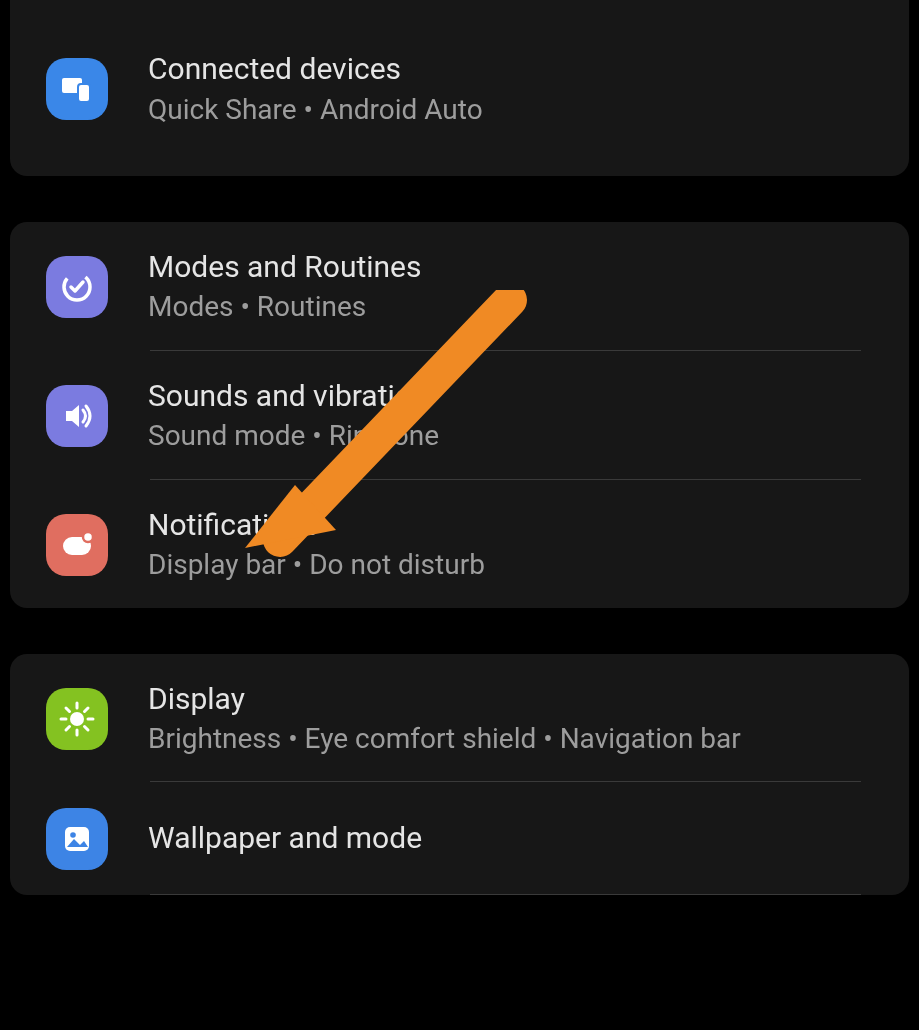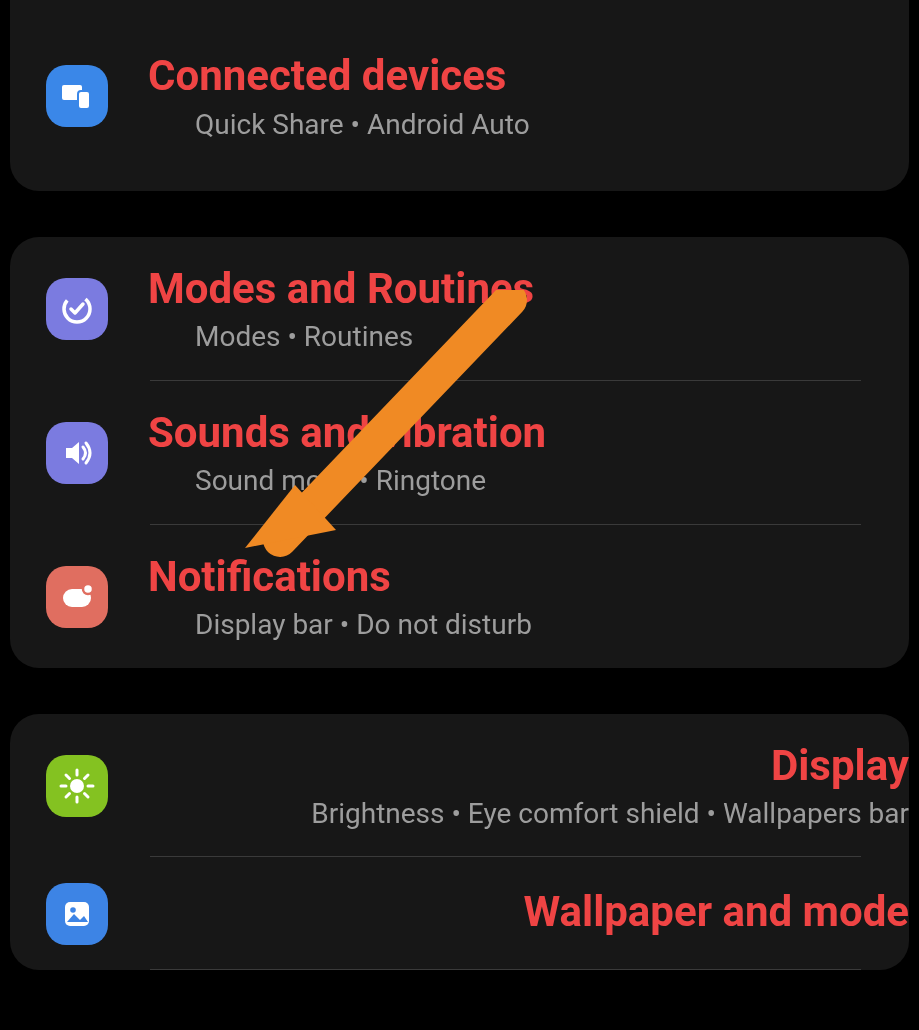--- a/index.html
+++ b/index.html
@@ -7,21 +7,21 @@
     padding: 0;
     width: 919px;
     height: 1030px;
     background: #000000;
     font-family: -apple-system, BlinkMacSystemFont, "Segoe UI", Roboto, sans-serif;
     overflow: hidden;
     position: relative;
   }
   .card {
     background: #171717;
-    border-radius: 29px;
+    border-radius: 17px;
     margin: 0 10px;
     padding: 0;
   }
   .card-top {
     margin-top: 0;
     border-top-left-radius: 0;
     border-top-right-radius: 0;
     padding-top: 24px;
     padding-bottom: 24px;
   }
@@ -48,32 +48,31 @@
     justify-content: center;
     flex-shrink: 0;
   }
   .text-col {
     display: flex;
     flex-direction: column;
     flex: 1;
     min-width: 0;
   }
   .title {
-    color: #ef4444;
-    font-size: 42px;
-    font-weight: 700;
+    color: #e5e5e5;
+    font-size: 30px;
+    font-weight: 400;
     line-height: 1.25;
     margin-bottom: 4px;
   }
   .subtitle {
     color: #9d9d9d;
     font-size: 28px;
     font-weight: 400;
     line-height: 1.3;
-    margin-left: 47px;
   }
   .sep {
     height: 1px;
     background: #3a3a3a;
     margin-left: 140px;
     margin-right: 48px;
   }
   
   .bg-blue   { background: #3a87e8; }
   .bg-purple { background: #7b7be0; }
@@ -149,40 +148,40 @@
     </div>
     <div class="text-col">
       <div class="title">Notifications</div>
       <div class="subtitle">Display bar  •  Do not disturb</div>
     </div>
   </div>
 </div>
 
 <div class="gap2"></div>
 
-<div class="card" style="padding-bottom:0;text-align:right;">
+<div class="card" style="padding-bottom:0;">
   <div class="item">
     <div class="icon-wrap bg-green">
       <svg width="40" height="40" viewBox="0 0 40 40">
         <circle cx="20" cy="20" r="7" fill="#ffffff"></circle>
         <g stroke="#ffffff" stroke-width="3" stroke-linecap="round">
           <line x1="20" y1="4" x2="20" y2="9"></line>
           <line x1="20" y1="31" x2="20" y2="36"></line>
           <line x1="4" y1="20" x2="9" y2="20"></line>
           <line x1="31" y1="20" x2="36" y2="20"></line>
           <line x1="9" y1="9" x2="12.5" y2="12.5"></line>
           <line x1="27.5" y1="27.5" x2="31" y2="31"></line>
           <line x1="9" y1="31" x2="12.5" y2="27.5"></line>
           <line x1="27.5" y1="12.5" x2="31" y2="9"></line>
         </g>
       </svg>
     </div>
     <div class="text-col">
       <div class="title">Display</div>
-      <div class="subtitle">Brightness  •  Eye comfort shield  •  Wallpapers bar</div>
+      <div class="subtitle">Brightness  •  Eye comfort shield  •  Navigation bar</div>
     </div>
   </div>
   <div class="sep"></div>
 
   <div class="item">
     <div class="icon-wrap bg-blue2">
       <svg width="38" height="38" viewBox="0 0 38 38">
         <rect x="7" y="7" width="24" height="24" rx="5" fill="#ffffff"></rect>
         <circle cx="15" cy="15" r="2.8" fill="#3d84e5"></circle>
         <path d="M9 27 L16 19 L22 25 L26 21 L30 27 Z" fill="#3d84e5"></path>

